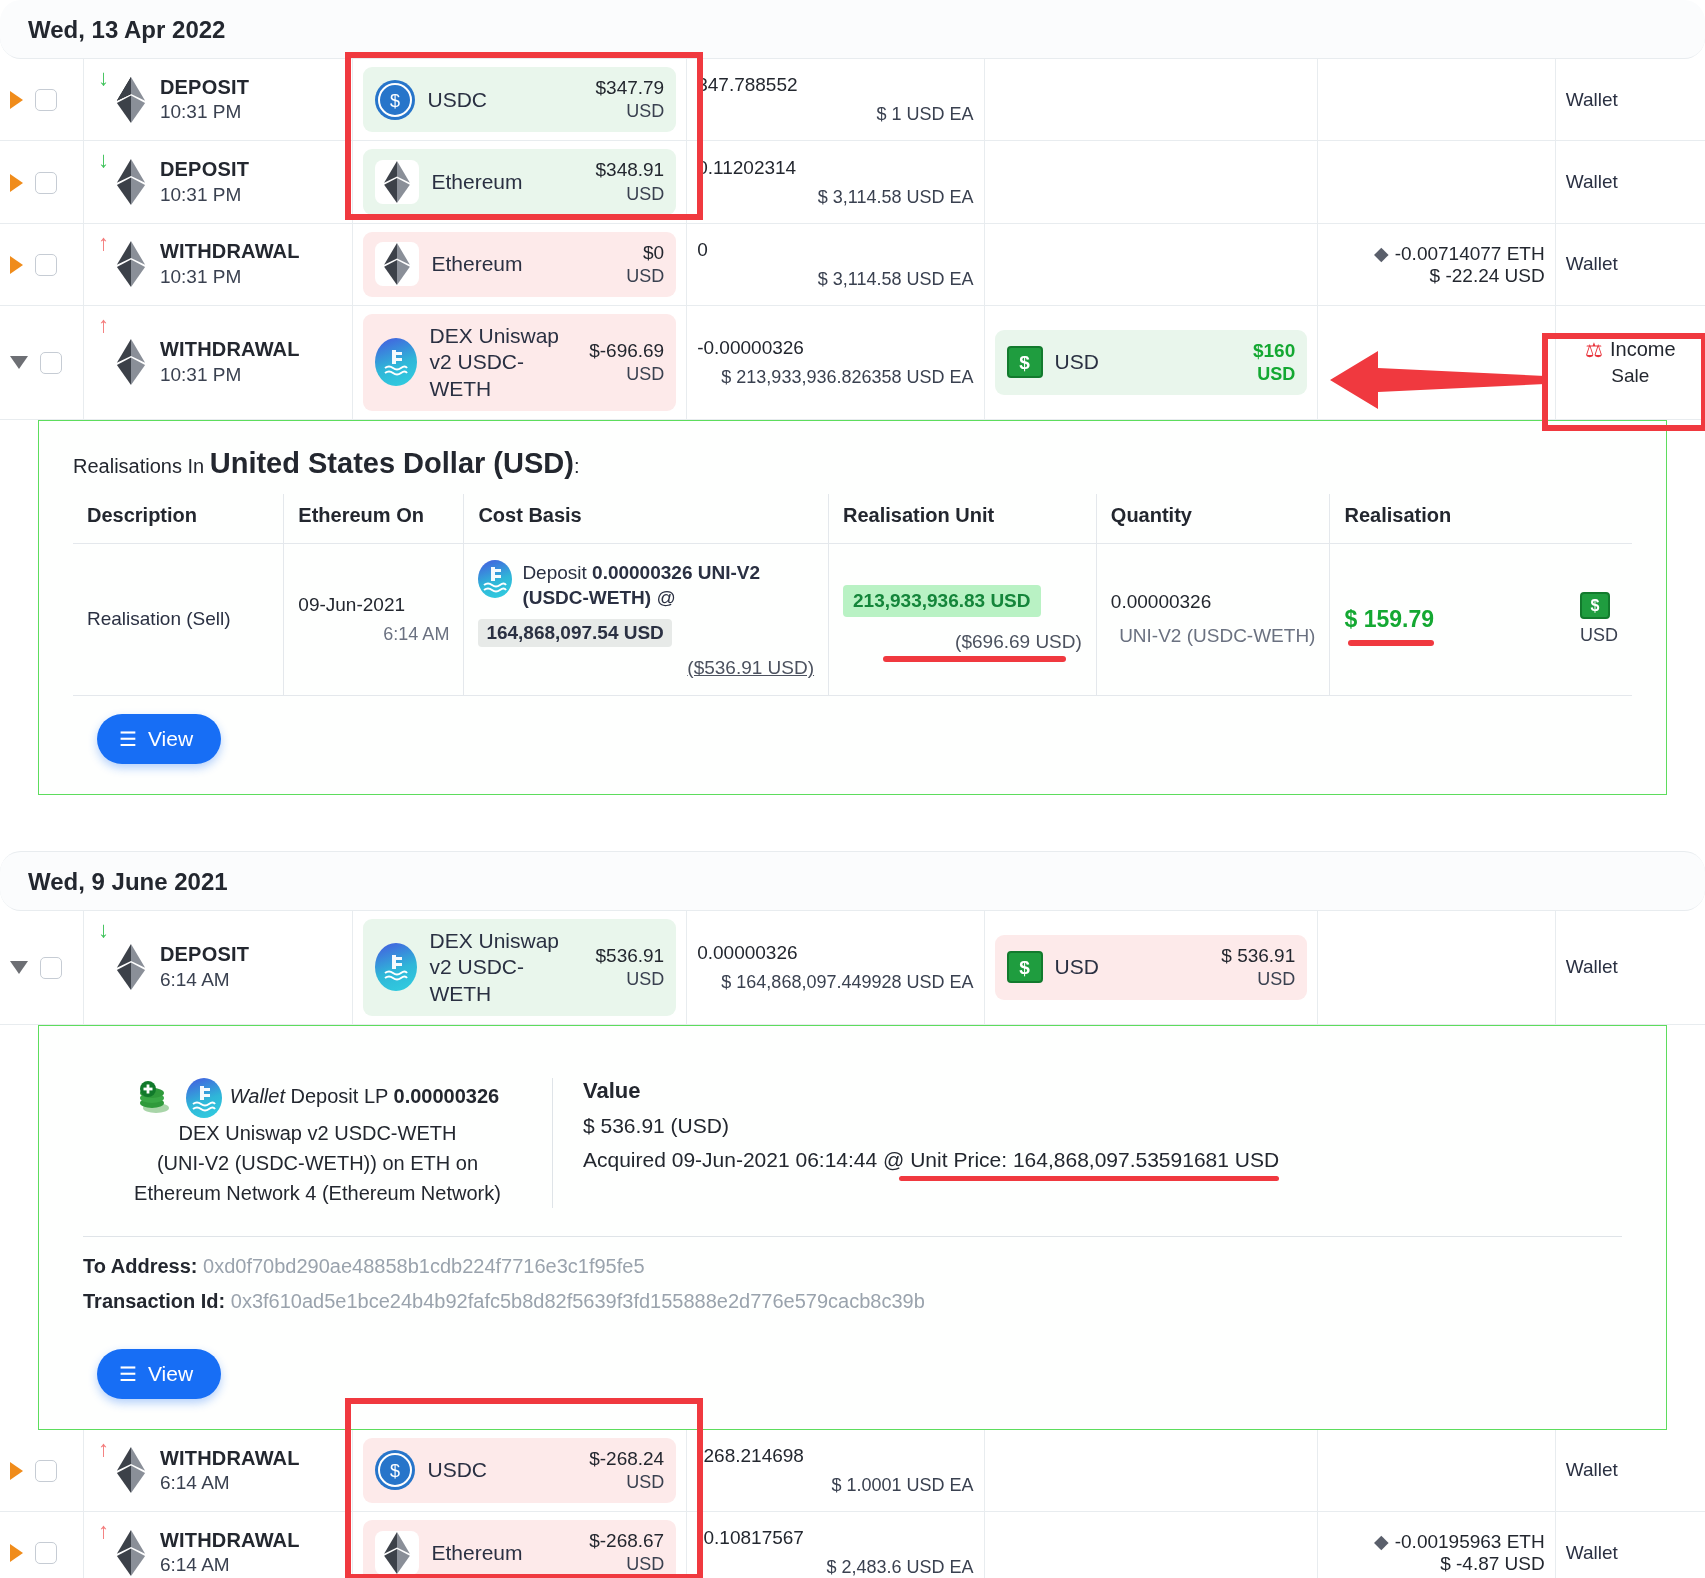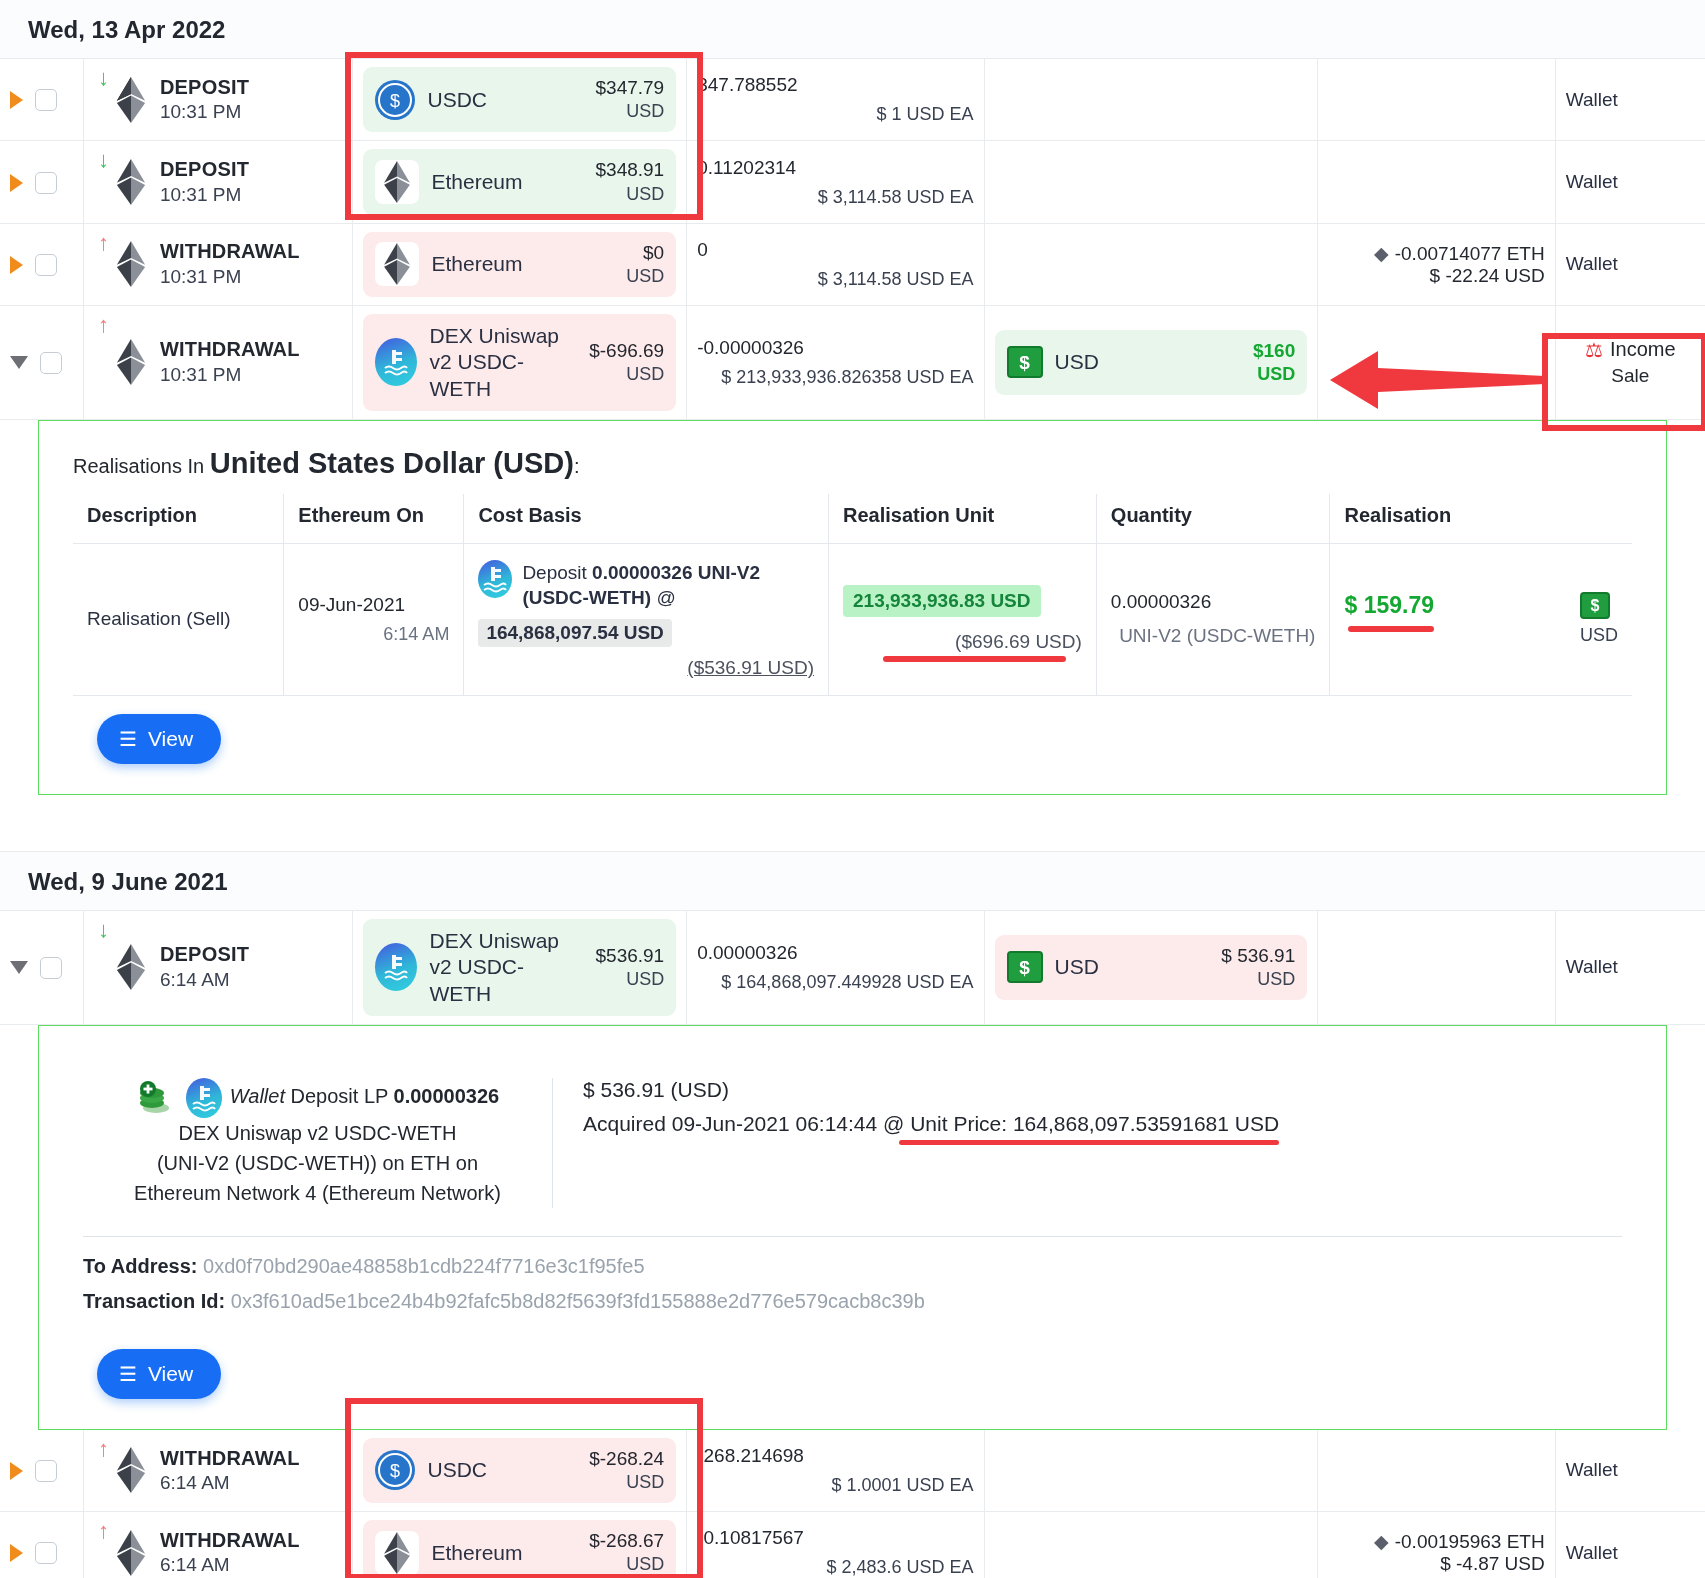--- a/index.html
+++ b/index.html
@@ -18,20 +18,21 @@
   }
 
   
   .date-header {
     font-size: 24px;
     font-weight: bold;
     color: #23272f;
     padding: 16px 0 14px 28px;
     background: #fbfcfd;
     border-bottom: 1px solid #e8ecef;
+    border-radius: 21px;
   }
   .date-header.second { margin-top: 0; border-top: 1px solid #e8ecef; }
 
   
   table.tx {
     width: 100%;
     border-collapse: collapse;
     table-layout: fixed;
   }
   table.tx td {
@@ -236,21 +237,21 @@
   }
   .ru-sub { text-align: right; font-size: 19px; color: #4c525f; margin-top: 14px; position: relative; }
   .ru-sub .ul {
     position: absolute; left: 40px; right: 16px; bottom: -9px;
     height: 6px; background: #f0393f; border-radius: 3px;
   }
 
   .qtyc-main { font-size: 19px; color: #23272f; }
   .qtyc-sub { font-size: 19px; color: #6a7180; text-align: right; margin-top: 10px; line-height:1.35;}
 
-  .real-cell { display: flex; align-items: flex-start; justify-content: space-between; }
+  .real-cell { display: flex; align-items: center; justify-content: space-between; }
   .real-amt { font-size: 23px; font-weight: bold; color: #14a832; position: relative; white-space:nowrap;}
   .real-amt .ul {
     position: absolute; left: 4px; right: 0; bottom: -13px;
     height: 6px; background: #f0393f; border-radius: 3px;
   }
   .real-right { text-align: center; }
   .real-right .u { font-size: 18px; color: #3a4150; margin-top: 6px; }
 
   
   .view-btn {
@@ -740,20 +741,21 @@
                   <path d="M2 21 q4 -3 8 0 q4 3 8 0 q4 -3 6 0" stroke="#fff" stroke-width="2" fill="none"></path>
                   <path d="M2 26 q4 -3 8 0 q4 3 8 0 q4 -3 6 0" stroke="#fff" stroke-width="2" fill="none"></path>
                 </svg>
               </span>
           </span><span class="wal">Wallet</span><span> Deposit LP </span><b>0.00000326</b><br>
           <span>DEX Uniswap v2 USDC-WETH</span><br>
           <span>(UNI-V2 (USDC-WETH)) on ETH on</span><br>
           <span>Ethereum Network 4 (Ethereum Network)</span>
         </div>
         <div class="detail-right">
+          <div class="hv">Value</div>
           <div class="v1">$ 536.91 (USD)</div>
           <div class="v2"><span>Acquired 09-Jun-2021 06:14:44  @ Unit Price: 164,868,097.53591681 USD</span><span class="ul"></span></div>
         </div>
       </div>
 
       <div class="detail-divider"></div>
 
       <div class="addr-list">
         <div class="addr-row">
           <span class="k">To Address:</span>

